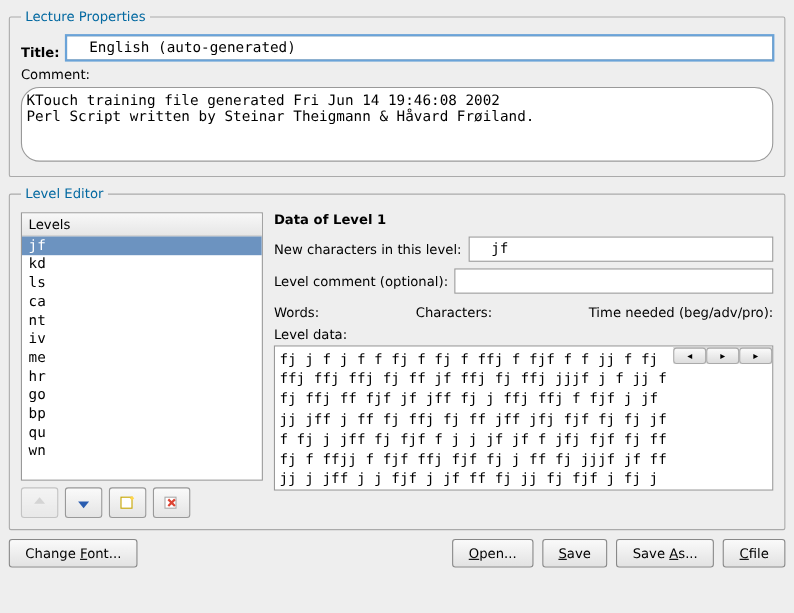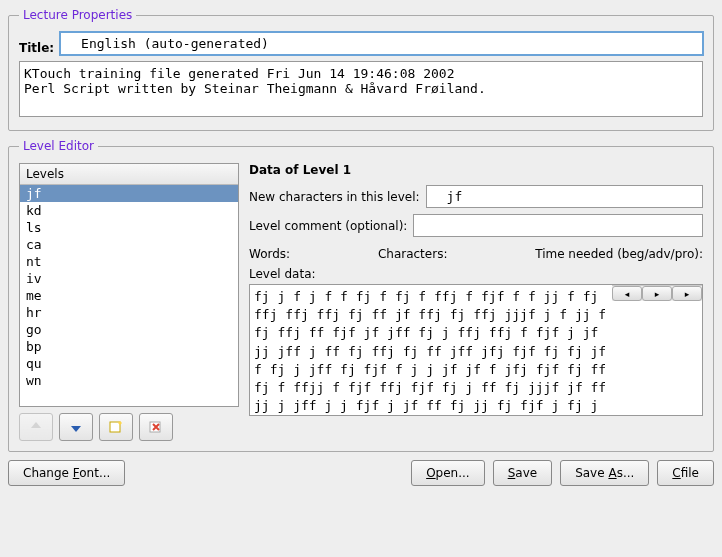--- a/index.html
+++ b/index.html
@@ -14,21 +14,21 @@
   height: 557px;
 }
 fieldset {
   border: 1px solid #aaa;
   border-radius: 2px;
   margin: 0 0 8px 0;
   padding: 10px 10px 10px 10px;
 }
 legend {
   padding: 0 4px;
-  color: #6d28d9;
+  color: #0369a1;
 }
 .row { display: flex; align-items: flex-end; margin-bottom: 6px; }
 .row label { margin-right: 6px; }
 .bold { font-weight: bold; }
 input[type=text] {
   font-family: "DejaVu Sans Mono", "Liberation Mono", monospace;
   font-size: 13px;
   padding: 3px 20px;
   border: 1px solid #999;
   background: #fff;
@@ -40,21 +40,21 @@
   border: 1px solid #999;
   background: #fff;
   resize: none;
   width: 100%;
 }
 .title-input {
   flex: 1;
   outline: 2px solid #6aa3d8;
   outline-offset: -1px;
 }
-.comment-area { height: 56px; }
+.comment-area { height: 68px; border-radius: 17px; }
 .editor-body { display: flex; gap: 10px; }
 .levels-col {
   width: 220px;
   display: flex;
   flex-direction: column;
 }
 .levels-list {
   border: 1px solid #999;
   background: #fff;
   height: 244px;
@@ -161,20 +161,23 @@
 .underline { text-decoration: underline; }
 </style>
 </head>
 <body>
 
 <fieldset>
   <legend>Lecture Properties</legend>
   <div class="row">
     <label class="bold">Title:</label>
     <input type="text" class="title-input" value="English (auto-generated)" style="">
+  </div>
+  <div class="row" style="margin-bottom:4px">
+    <label>Comment:</label>
   </div>
   <textarea class="comment-area" style="">KTouch training file generated Fri Jun 14 19:46:08 2002
 Perl Script written by Steinar Theigmann &amp; Håvard Frøiland.</textarea>
 </fieldset>
 
 <fieldset style="padding-bottom:10px">
   <legend>Level Editor</legend>
   <div class="editor-body">
     <div class="levels-col">
       <div class="levels-list">

